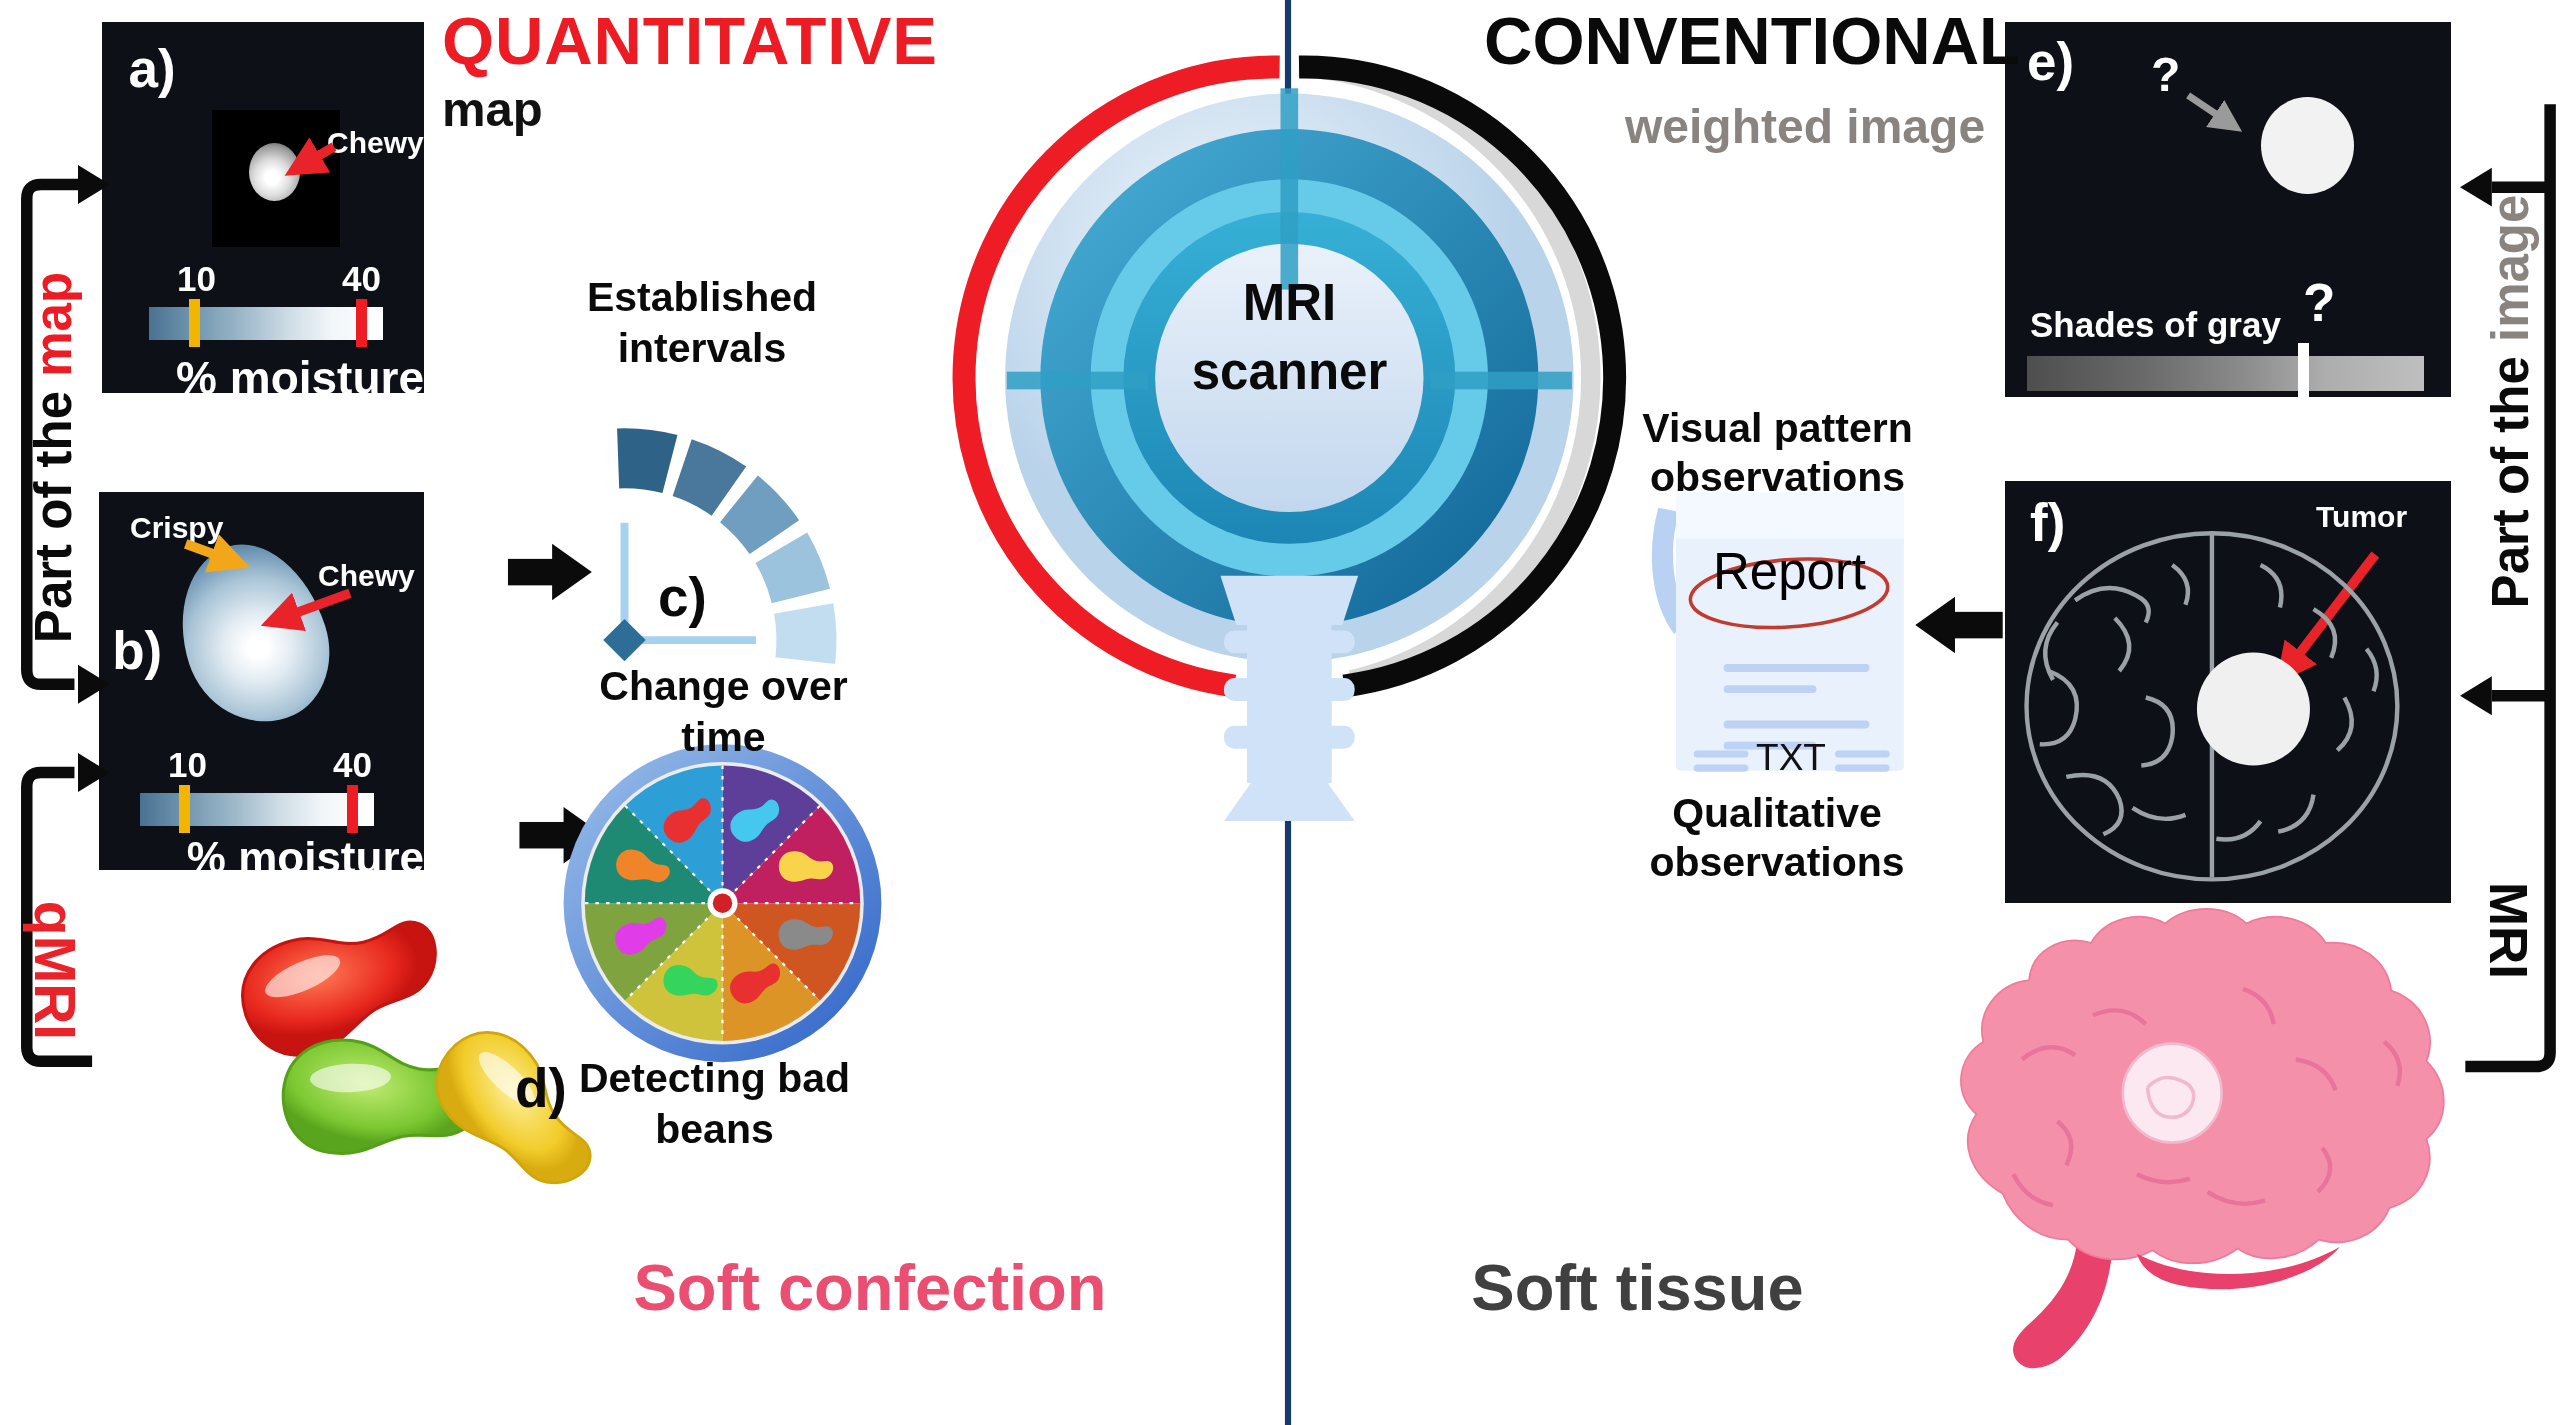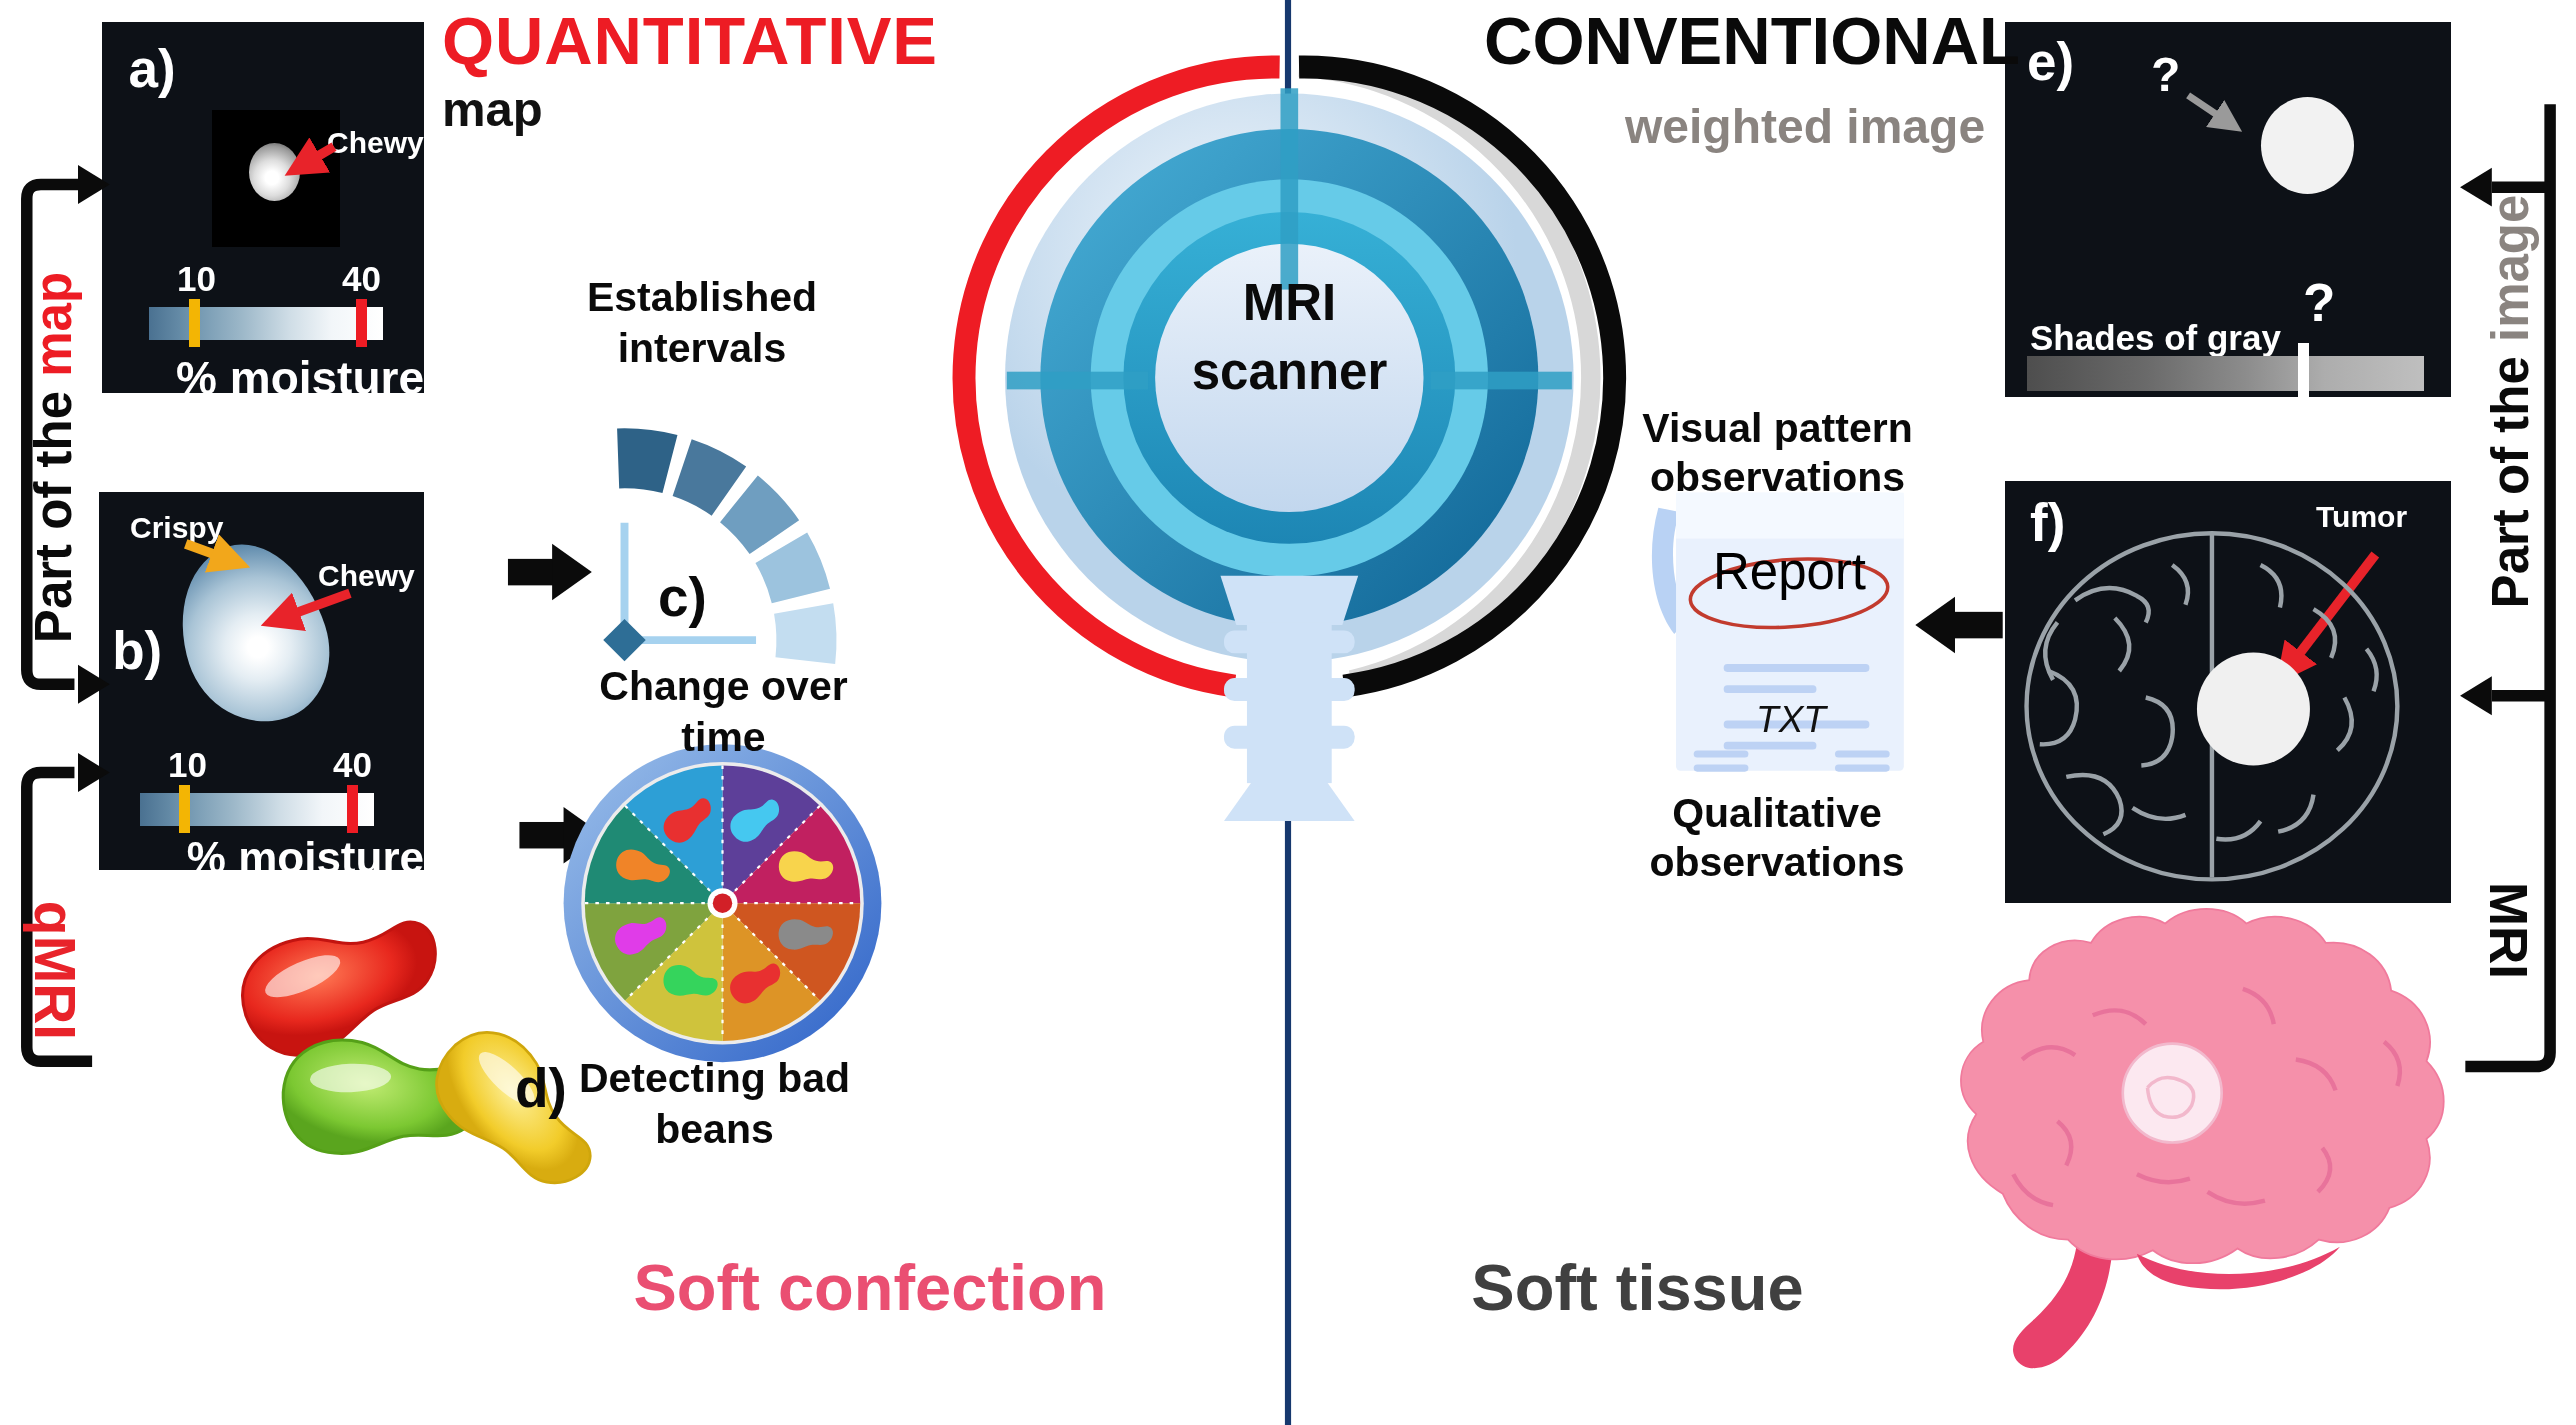--- a/index.html
+++ b/index.html
@@ -51,21 +51,21 @@
   <div class="cbar" style="left:41px;top:301px;width:234px;"></div>
   <div class="tick" style="left:80px;top:293px;background:#f3b504;"></div>
   <div class="tick" style="left:248px;top:293px;background:#ee1c24;"></div>
   <div class="abs scale-cap" style="left:0;top:341px;font-size:44px;">% moisture</div>
 </div>
 
 <div class="panel" style="left:2005px;top:22px;width:446px;height:375px;">
   <div class="abs ptag" style="left:22px;top:8.8px;">e)</div>
   <div class="abs wtxt" style="left:146px;top:25px;font-size:48px;">?</div>
   <div class="abs" style="left:256px;top:75px;width:93px;height:97px;border-radius:50%;background:#f2f2f2;"></div>
-  <div class="abs wtxt" style="left:25px;top:283px;font-size:35px;margin-top:13px;">Shades of gray</div>
+  <div class="abs wtxt" style="left:25px;top:283px;font-size:35px;">Shades of gray</div>
   <div class="abs wtxt" style="left:298px;top:250px;font-size:53px;">?</div>
   <div class="abs" style="left:22px;top:334px;width:397px;height:35px;
        background:linear-gradient(90deg,#4e4e4e,#6a6a6a 30%,#8c8c8c 55%,#adadad 75%,#bfbfbf 100%);"></div>
   <div class="abs" style="left:293px;top:321px;width:10.6px;height:58px;background:#ffffff;"></div>
 </div>
 
 <div class="panel" style="left:2005px;top:481px;width:446px;height:422px;">
   <div class="abs ptag" style="left:25px;top:10.6px;">f)</div>
   <div class="abs wtxt" style="left:311px;top:19.4px;font-size:30px;">Tumor</div>
 </div>
@@ -326,19 +326,19 @@
 <div class="abs center preline blacktxt" style="left:578px;top:661px;width:291px;font-size:41px;line-height:1.25;">Change over
 time</div>
 
 <div class="abs blacktxt" style="left:515px;top:1056px;font-size:55px;">d)</div>
 <div class="abs center preline blacktxt" style="left:560px;top:1053px;width:309px;font-size:41px;line-height:1.25;text-align:center;">Detecting bad
 beans</div>
 
 <div class="abs center preline blacktxt" style="left:1625px;top:404px;width:305px;font-size:41px;line-height:1.2;">Visual pattern
 observations</div>
 <div class="abs center" style="left:1696px;top:542px;width:187px;font-size:51px;color:#000000;">Report</div>
-<div class="abs center" style="left:1747px;top:699px;width:88px;font-size:37px;color:#111;font-style:italic;">TXT</div>
+<div class="abs center" style="left:1747px;top:737px;width:88px;font-size:37px;color:#111;">TXT</div>
 <div class="abs center preline blacktxt" style="left:1616px;top:789px;width:322px;font-size:41px;line-height:1.2;">Qualitative
 observations</div>
 
 <div class="abs center" style="left:583px;top:1250px;width:574px;font-size:65px;font-weight:800;color:#ea4f72;">Soft confection</div>
 <div class="abs center" style="left:1439px;top:1250px;width:397px;font-size:65px;font-weight:800;color:#404040;">Soft tissue</div>
 
 
 </body></html>

